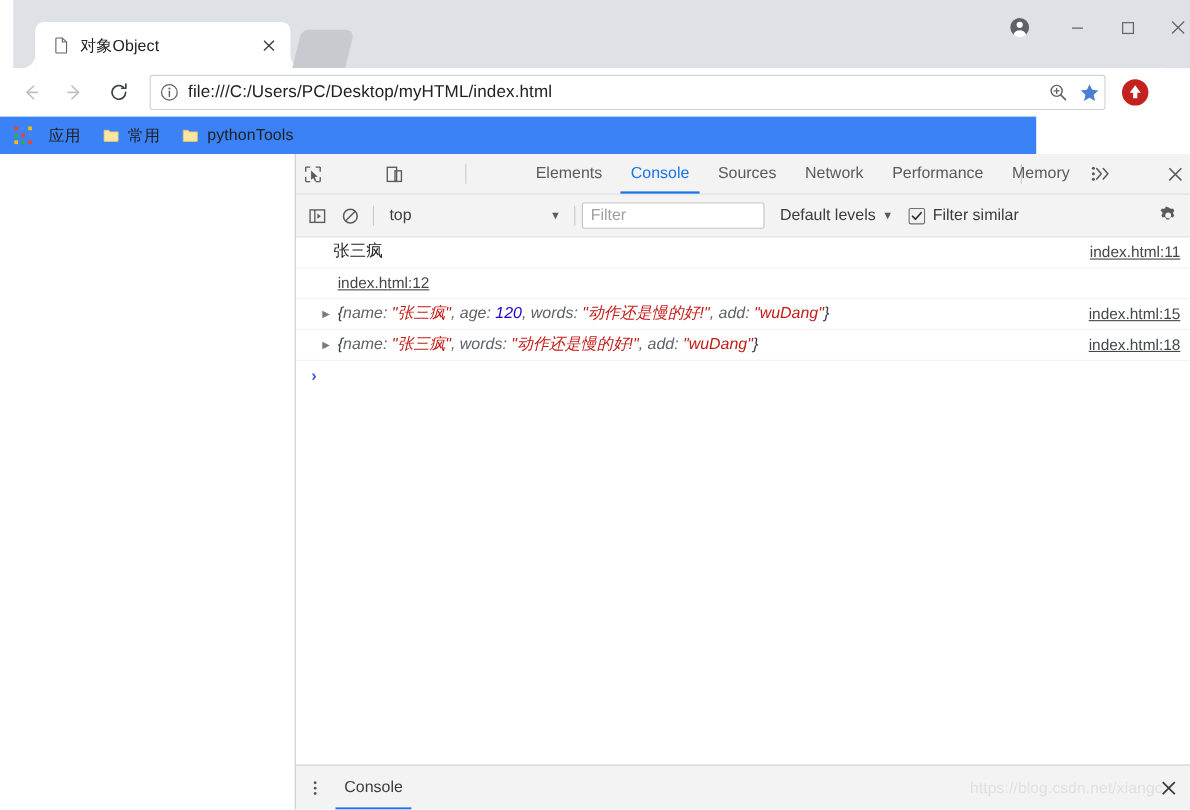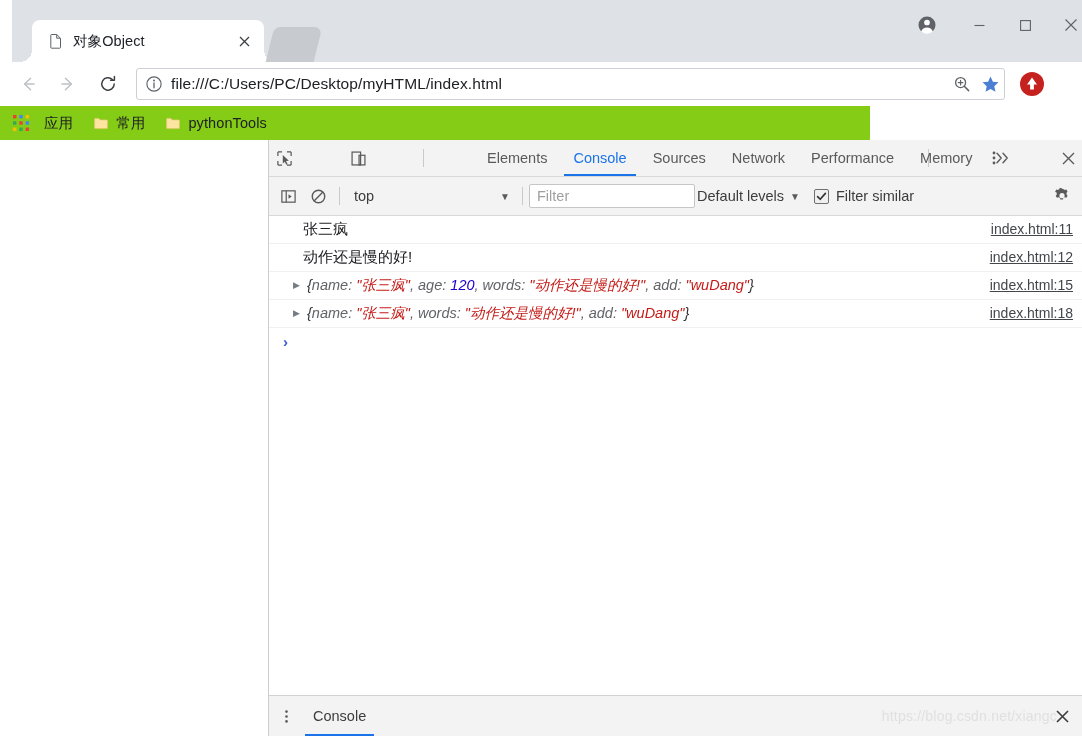--- a/index.html
+++ b/index.html
@@ -163,22 +163,22 @@
     flex: none;
     display: flex;
     align-items: center;
     justify-content: center;
   }
 
   
   .bookmarks-bar {
     position: absolute;
     left: 0; top: 106px;
-    width: 870px; height: 34px;
-    background: #84cc16;
+    width: 942px; height: 34px;
+    background: #3b82f6;
     display: flex;
     align-items: center;
     border-bottom: 1px solid #e6e8eb;
   }
   .apps-icon {
     margin-left: 12px;
     width: 18px; height: 18px;
     flex: none;
     display: block;
   }
@@ -310,21 +310,21 @@
     color: #4c1d95;
     padding: 0 7px;
     box-sizing: border-box;
     font-family: "Liberation Sans", sans-serif;
     outline: none;
   }
   .filter-input::placeholder { color: #a0a0a0; }
   .levels-select {
     display: flex;
     align-items: center;
-    margin-left: 2px;
+    margin-left: 14px;
     font-size: 14.5px;
     color: #3c3c3c;
     white-space: nowrap;
     text-align: center;
   }
   .levels-select .caret { margin-left: 6px; font-size: 10px; color: #5a5a5a; }
   .group-similar {
     display: flex;
     align-items: center;
     margin-left: 14px;
@@ -715,21 +715,20 @@
     <div class="console-body">
 
       <div class="msg-row">
         <span class="msg-arrow blank">▶</span>
         <span class="msg-text plain">张三疯</span>
         <span class="msg-src">index.html:11</span>
       </div>
 
       <div class="msg-row">
         <span class="msg-arrow blank">▶</span>
-        <span class="msg-text plain">动作还是慢的好!</span>
         <span class="msg-src">index.html:12</span>
       </div>
 
       <div class="msg-row">
         <span class="msg-arrow">▶</span>
         <span class="msg-text obj"><span class="brace">{</span><span class="key">name</span><span class="colon">: </span><span class="str">"张三疯"</span><span class="comma">, </span><span class="key">age</span><span class="colon">: </span><span class="num">120</span><span class="comma">, </span><span class="key">words</span><span class="colon">: </span><span class="str">"动作还是慢的好!"</span><span class="comma">, </span><span class="key">add</span><span class="colon">: </span><span class="str">"wuDang"</span><span class="brace">}</span></span>
         <span class="msg-src">index.html:15</span>
       </div>
 
       <div class="msg-row">

